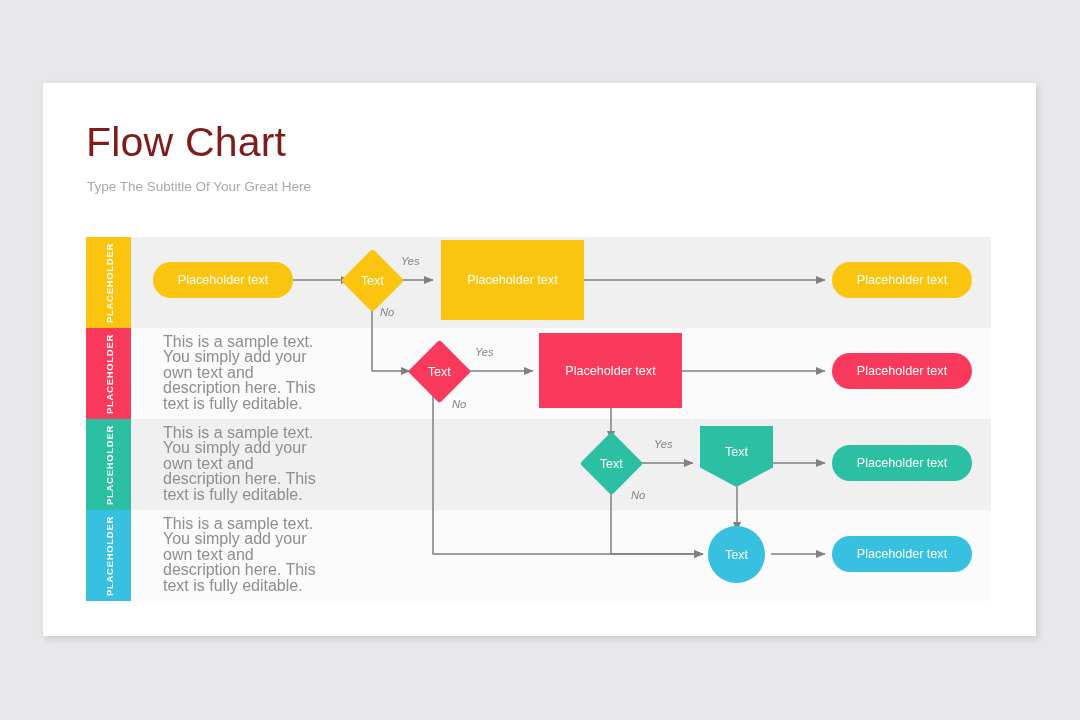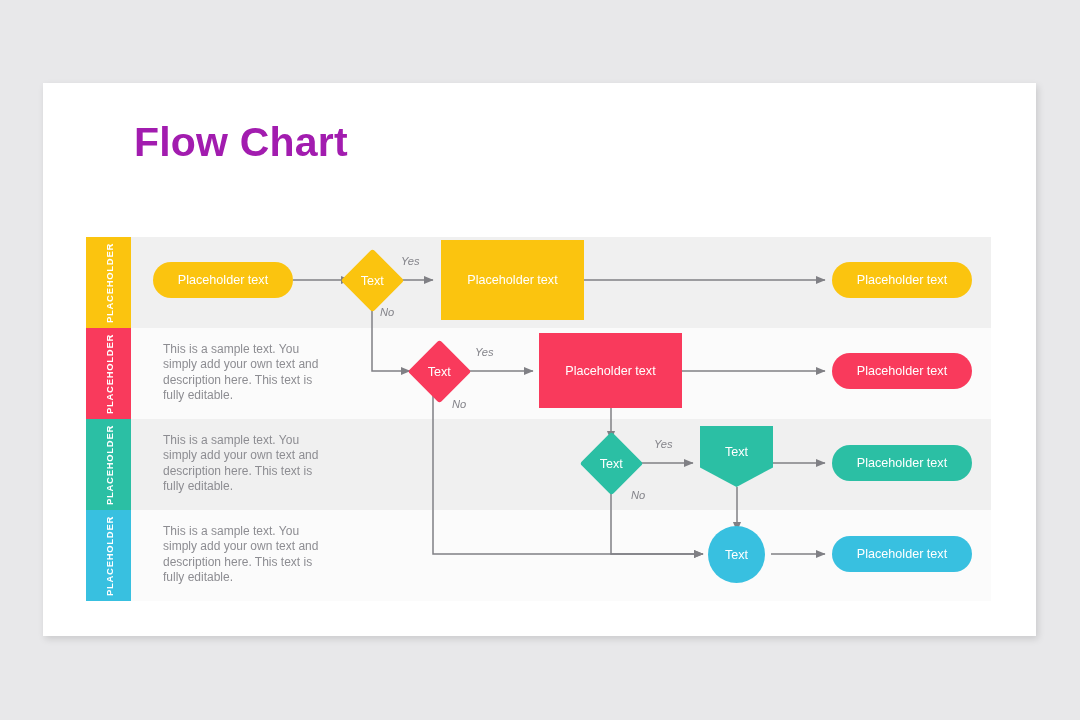--- a/index.html
+++ b/index.html
@@ -24,25 +24,24 @@
     background: #ffffff;
     box-shadow: 2px 3px 7px rgba(0,0,0,0.13);
   }
 
   
   #title {
     position: absolute;
     left: 43px;
     top: 36px;
     font-size: 41px;
-    font-weight: 700;
-    color: #a21caf;
+    font-weight: 400;
+    color: #7f1d1d;
     letter-spacing: 0.2px;
     white-space: nowrap;
-    margin-left: 48px;
   }
   #subtitle {
     position: absolute;
     left: 44px;
     top: 96px;
     font-size: 13.5px;
     font-weight: 400;
     color: #a9a9ad;
     white-space: nowrap;
   }
@@ -77,23 +76,23 @@
     color: #ffffff;
     font-size: 9.5px;
     font-weight: bold;
     letter-spacing: 0.7px;
   }
 
   
   .desc {
     position: absolute;
     left: 77px;
-    top: 14px;
+    top: 6px;
     width: 172px;
-    font-size: 12px;
+    font-size: 16px;
     line-height: 15.4px;
     color: #8d8d92;
   }
 
   
   #wires {
     position: absolute;
     left: 0;
     top: 0;
     width: 993px;
@@ -136,20 +135,21 @@
     white-space: nowrap;
     font-style: italic;
   }
 </style>
 </head>
 <body>
 
 <div id="slide">
 
   <div id="title">Flow Chart</div>
+  <div id="subtitle">Type The Subtitle Of Your Great Here</div>
 
   <div class="row r0">
     <div class="tab" style="background:#FBC40F;">
       <span>PLACEHOLDER</span>
     </div>
   </div>
 
   <div class="row r1">
     <div class="tab" style="background:#F93A5C;">
       <span>PLACEHOLDER</span>

